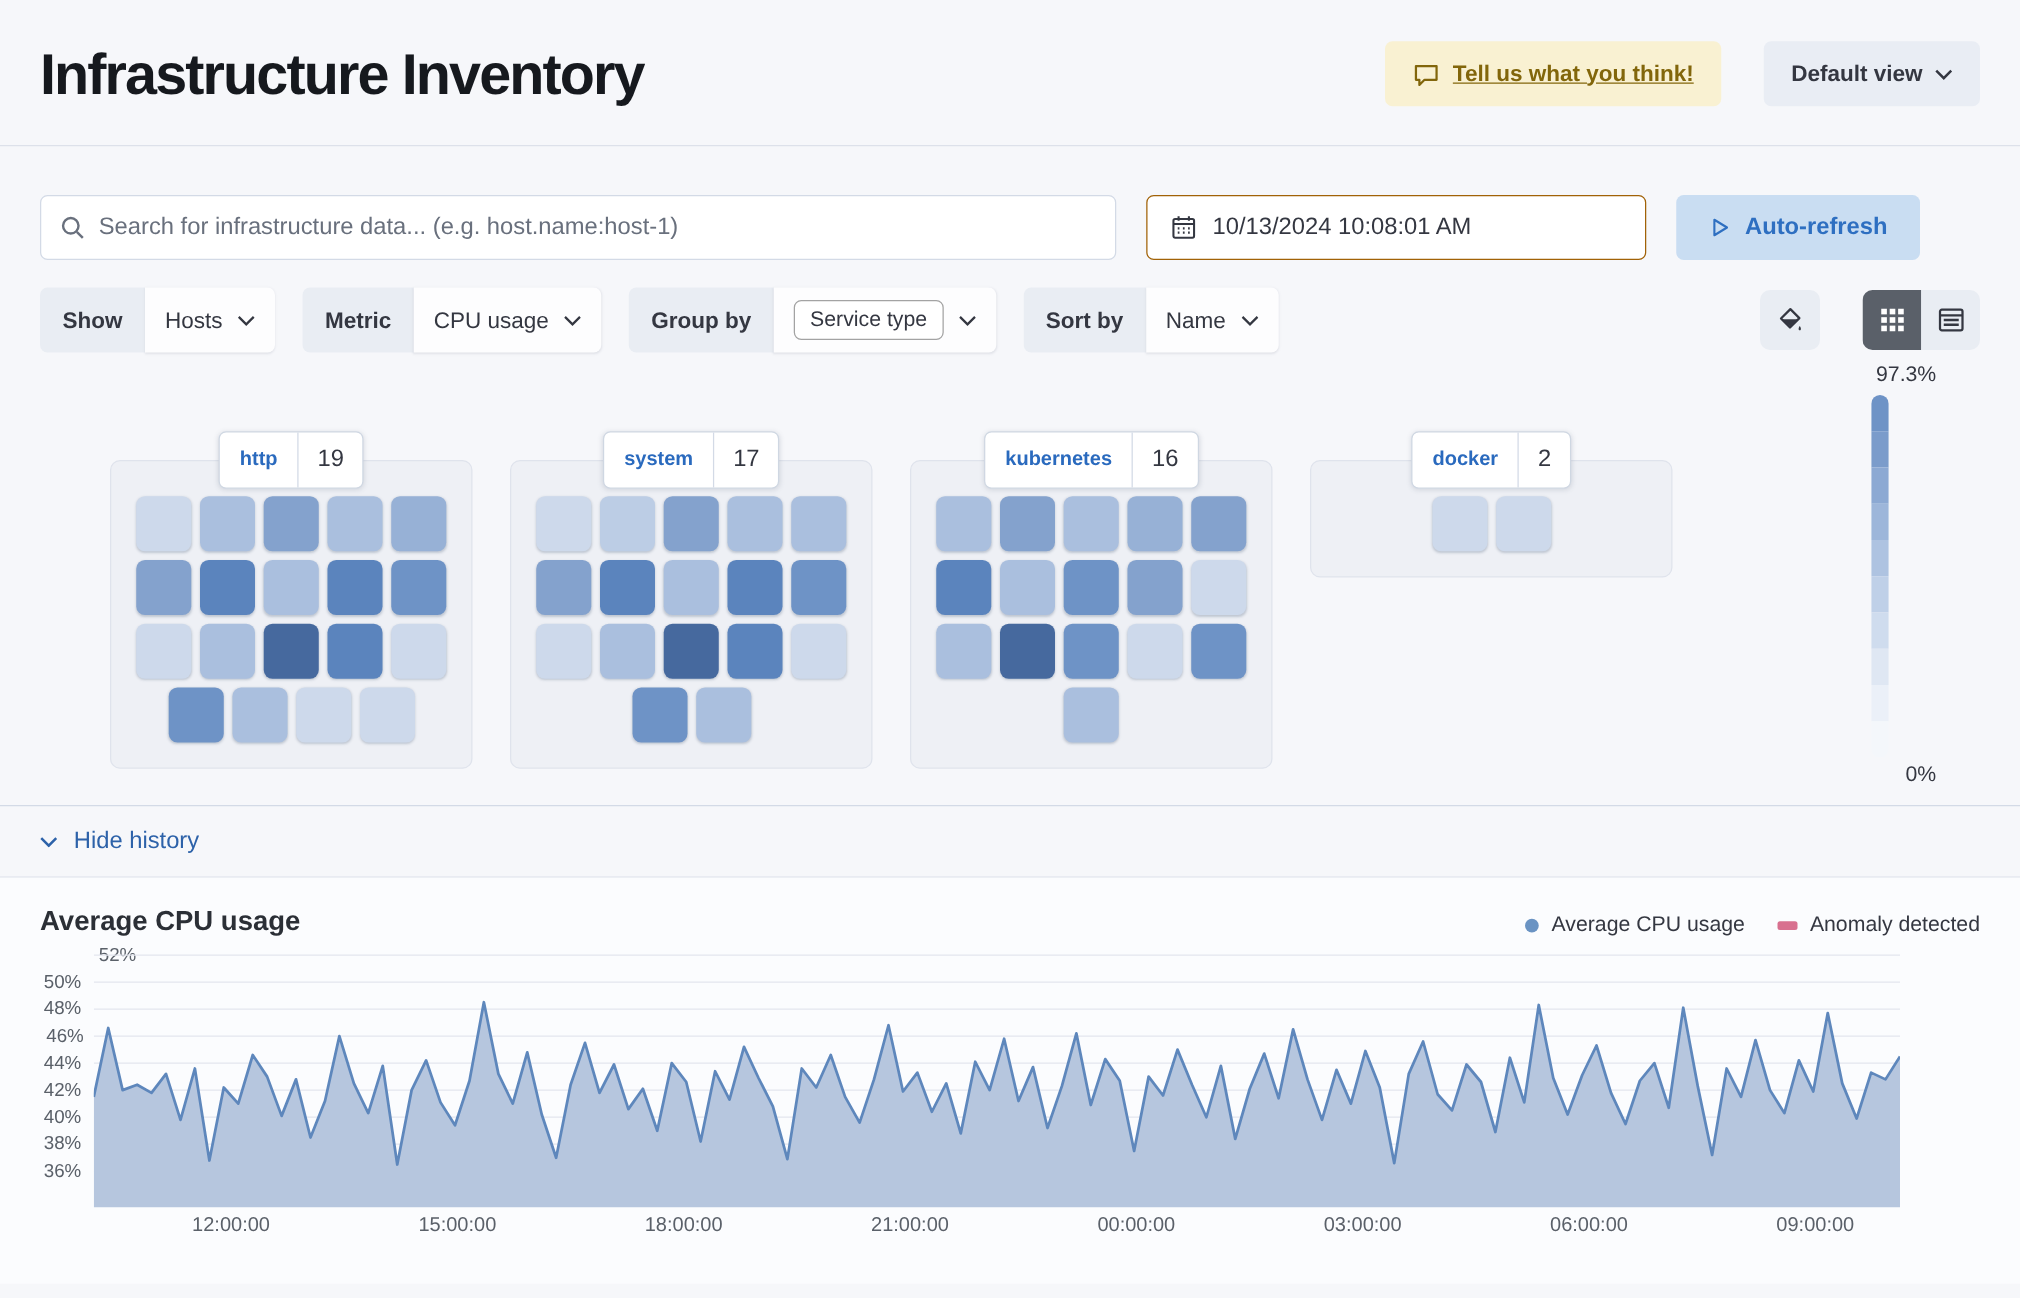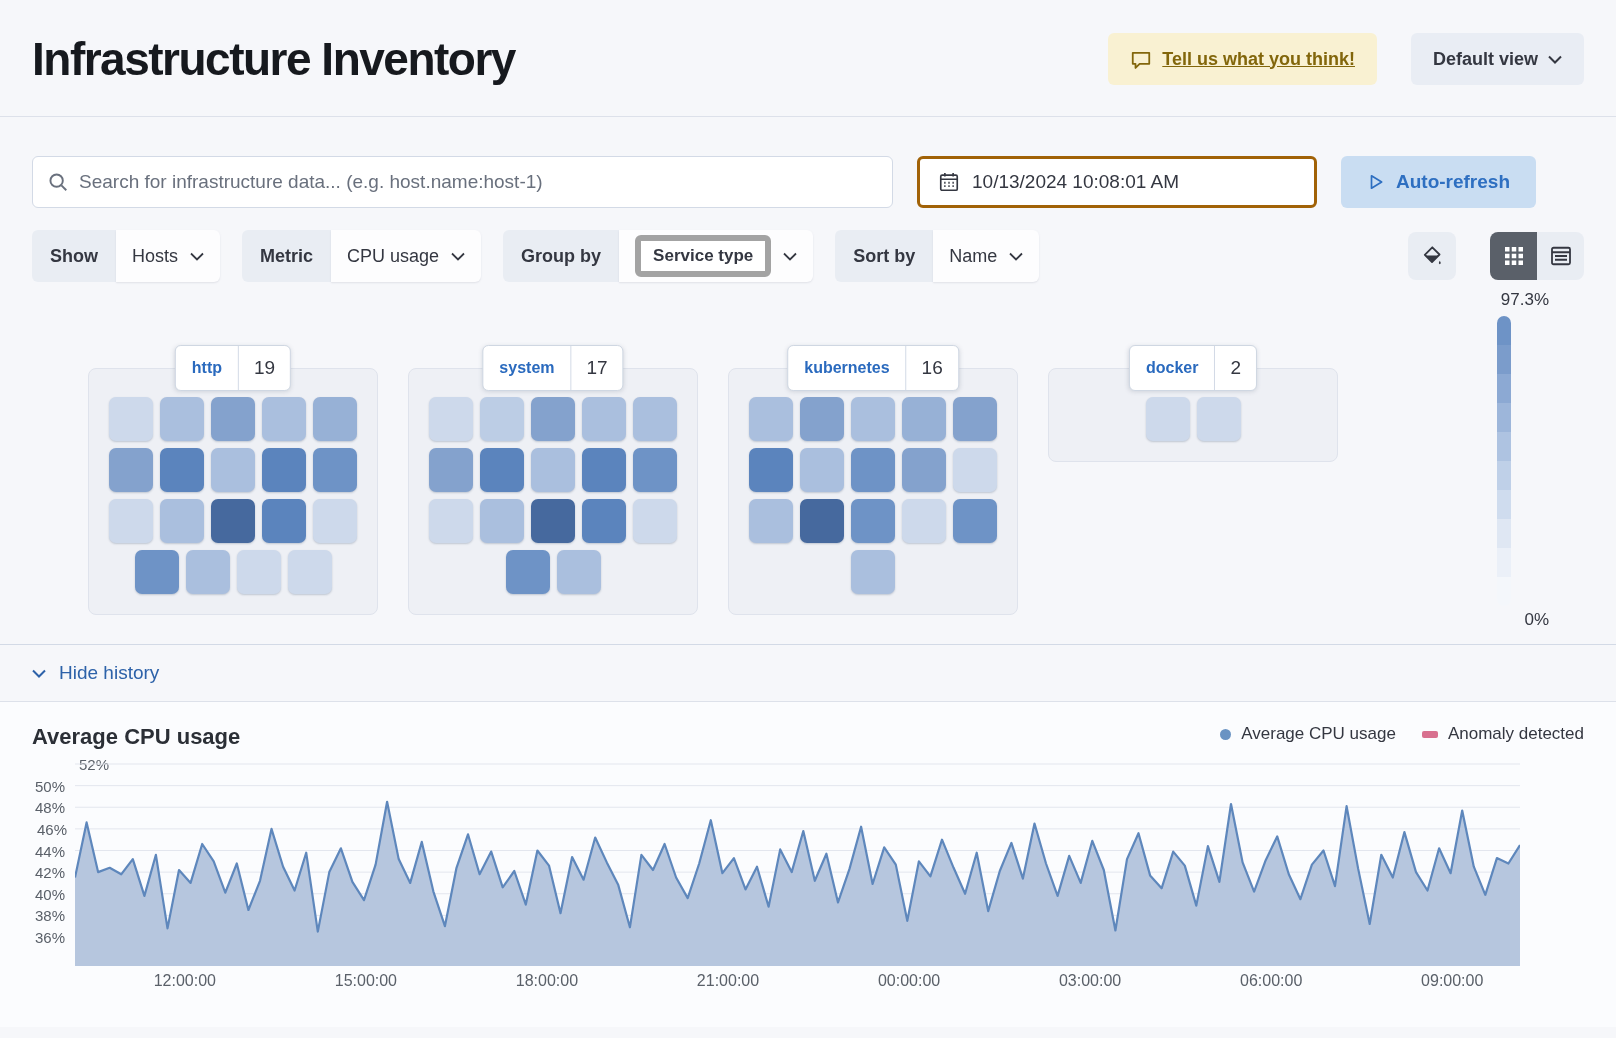--- a/index.html
+++ b/index.html
@@ -17,34 +17,34 @@
   .btn-view { background:#e9edf4; color:#343741; }
   .chev { width:14px; height:9px; }
 
   
   .toolbar { display:flex; gap:24px; padding:39px 32px 0 32px; align-items:center; }
   .search-box { flex:0 0 861px; height:52px; background:#fff; border:1px solid #d3dae6;
     border-radius:6px; display:flex; align-items:center; padding:0 14px; gap:10px; }
   .search-box input { border:none; outline:none; flex:1; font-size:19px; color:#343741;
     font-family:inherit; background:transparent; }
   .search-box input::placeholder { color:#69707d; }
-  .date-btn { flex:0 0 400px; height:52px; background:#fff; border:3px solid #a16207; border-radius:6px;
+  .date-btn { flex:0 0 400px; height:52px; background:#fff; border:1px solid #a16207; border-radius:6px;
     display:flex; align-items:center; gap:12px; padding:0 18px; font-size:19px; font-weight:500; color:#343741; cursor:pointer; }
   .refresh-btn { flex:0 0 195px; height:52px; background:#c9ddf2; border:none; border-radius:6px;
     display:flex; align-items:center; justify-content:center; gap:11px; font-size:19px; font-weight:600;
     color:#2e6fc1; cursor:pointer; font-family:inherit; }
 
   
   .filterbar { display:flex; align-items:center; padding:22px 32px 0 32px; }
   .fgroup { display:flex; align-items:center; margin-right:22px; }
   .flabel { height:52px; display:flex; align-items:center; padding:0 18px; background:#e9edf3;
     border-radius:6px 0 0 6px; font-weight:700; font-size:18px; color:#343741; }
   .fvalue { height:52px; display:flex; align-items:center; gap:12px; padding:0 16px; background:#fdfdfe;
     border-radius:0 6px 6px 0; font-size:18px; color:#343741; cursor:pointer; box-shadow:0 1px 2px rgba(120,130,150,.18); }
-  .fpill { border:6px solid #a3a3a3; background:#fff; border-radius:6px; padding:5px 12px; font-weight:700; font-size:17px; }
+  .fpill { border:1px solid #a3a3a3; background:#fff; border-radius:6px; padding:5px 12px; font-weight:400; font-size:17px; }
   .filter-spacer { flex:1; }
   .icon-btn { width:48px; height:48px; background:#e9edf3; border:none; border-radius:8px;
     display:flex; align-items:center; justify-content:center; cursor:pointer; margin-right:34px; }
   .seg { display:flex; border-radius:8px; overflow:hidden; }
   .seg-btn { width:47px; height:48px; display:flex; align-items:center; justify-content:center;
     border:none; cursor:pointer; background:#e9edf3; }
   .seg-btn.active { background:#5a6069; }
 
   
   .waffle-section { position:relative; height:362px; }
@@ -69,21 +69,21 @@
   .wlegend-min { font-size:17px; color:#343741; margin-top:4px; }
 
   
   .history-bar { border-top:1px solid #d3dae6; background:#f6f7fa; height:57px;
     display:flex; align-items:center; padding:0 32px; position:relative; z-index:2; }
   .history-link { display:flex; align-items:center; gap:13px; color:#2d62a9; font-size:19px;
     font-weight:500; cursor:pointer; background:none; border:none; font-family:inherit; }
 
   
   .chart-section { border-top:1px solid #dde1ea; background:#fbfcfe; height:326px; position:relative; }
-  .chart-head { display:flex; justify-content:space-between; align-items:flex-start; padding:22px 32px 0 32px; }
+  .chart-head { display:flex; justify-content:space-between; align-items:flex-end; padding:22px 32px 0 32px; }
   .chart-title { font-size:22px; font-weight:700; color:#2b2f36; }
   .chart-legend { display:flex; gap:26px; align-items:center; }
   .cl-item { display:flex; align-items:center; gap:10px; font-size:17px; color:#343741; }
   .cl-dot { width:11px; height:11px; border-radius:50%; }
   .cl-dash { width:16px; height:7px; border-radius:2px; }
   .plot-wrap { position:relative; height:240px; margin-top:6px; }
   .ylab { position:absolute; right:1551px; left:0; text-align:right; width:65px; font-size:15px;
     color:#5a6069; transform:translateY(-50%); }
   .xlab { position:absolute; top:216px; transform:translateX(-50%); font-size:16px; color:#5a6069; }
 </style>

